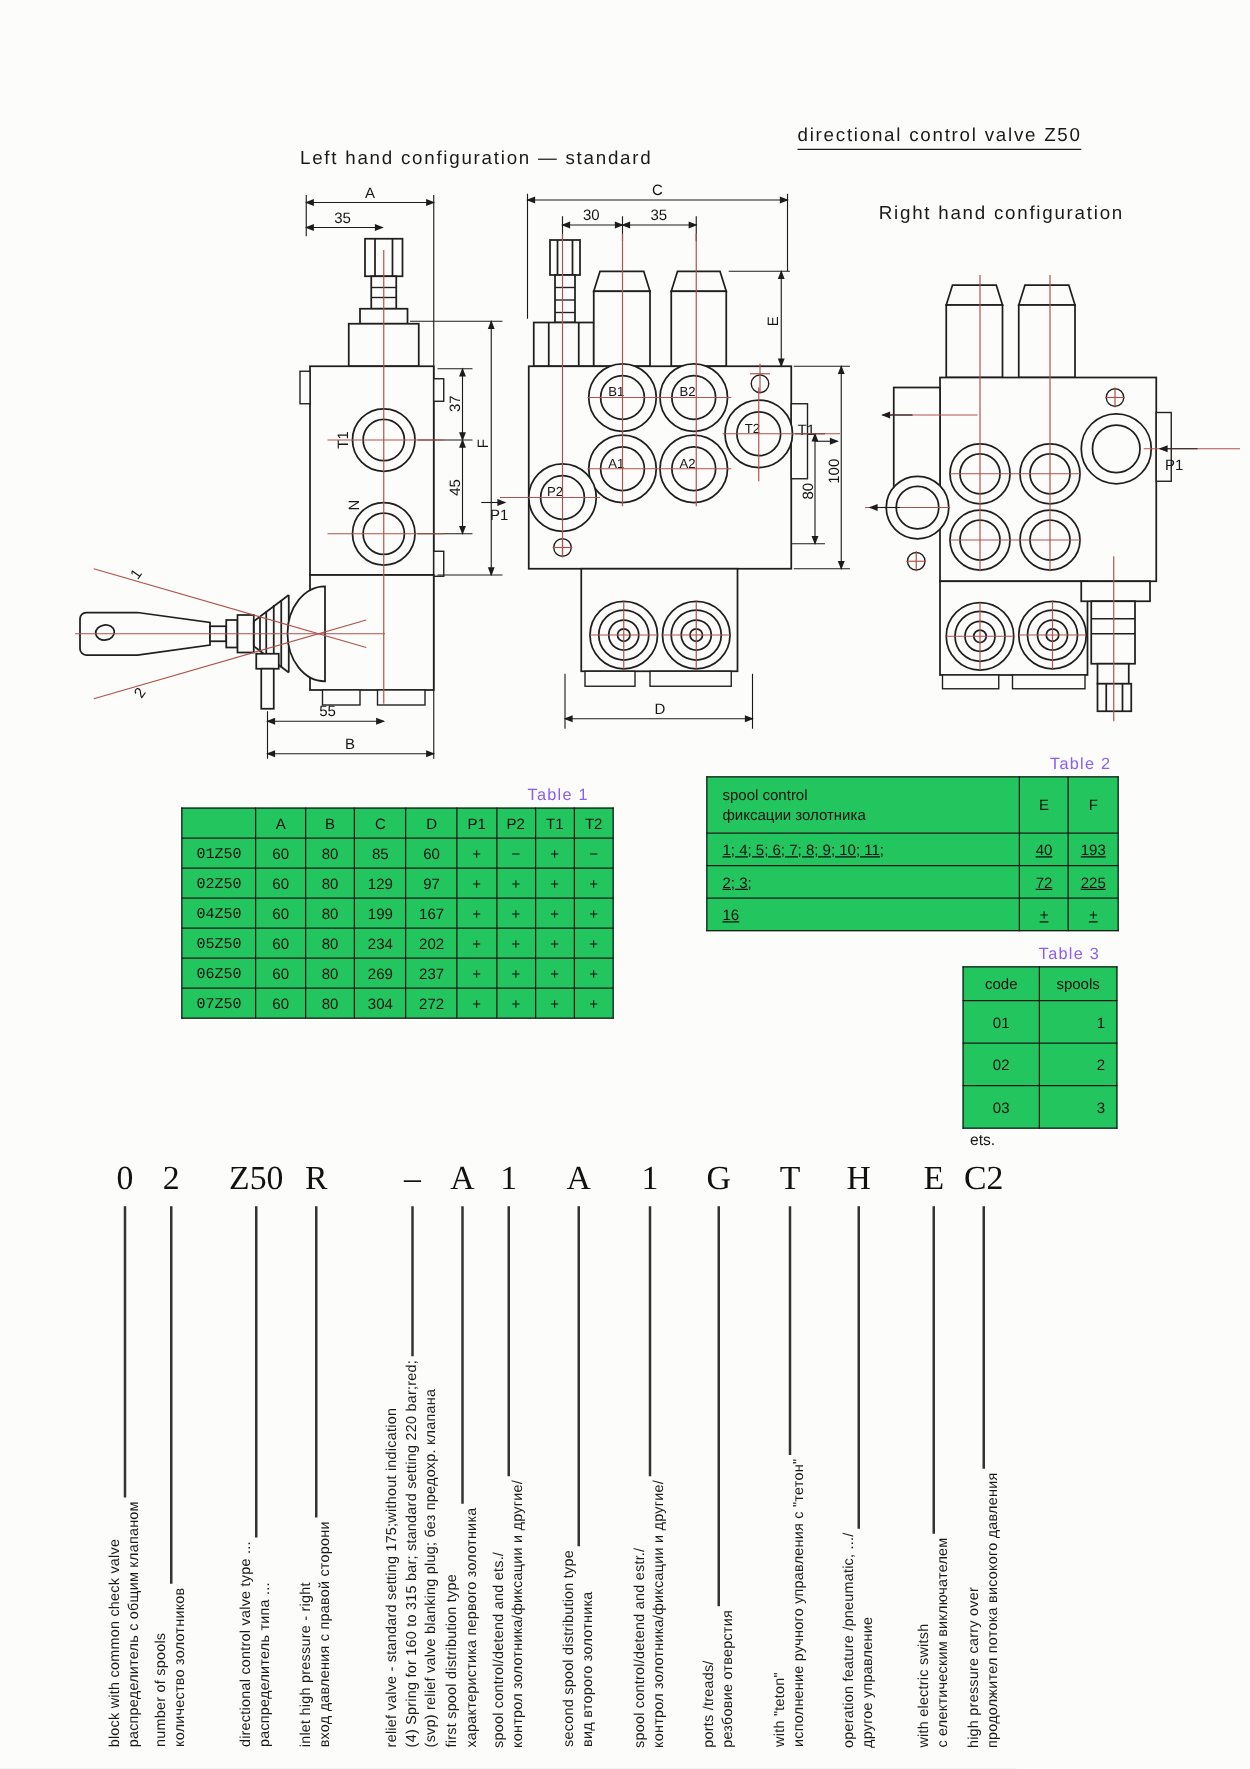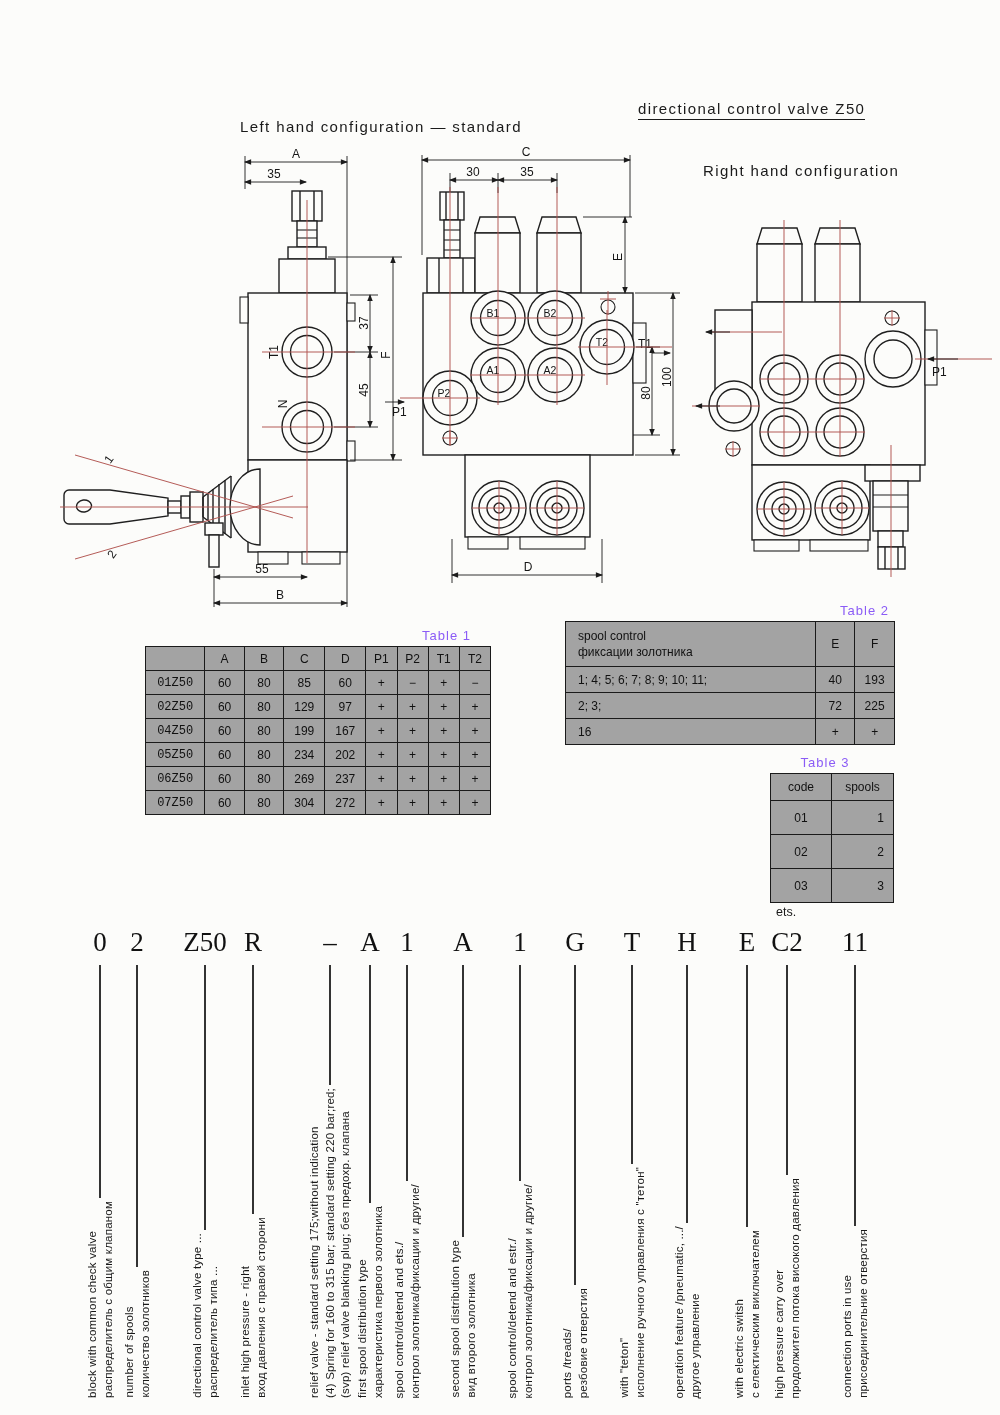--- a/index.html
+++ b/index.html
@@ -15,30 +15,30 @@
   .o{stroke:#1f1f1f;stroke-width:1.4;fill:none;}
   .of{stroke:#1f1f1f;stroke-width:1.4;fill:#fcfcfa;}
   .ot{stroke:#1f1f1f;stroke-width:1.1;fill:#fcfcfa;}
   .dim{stroke:#1c1c1c;stroke-width:0.9;fill:none;}
   .r{stroke:#b0524e;stroke-width:0.95;fill:none;}
   .dt{font-size:12px;}
   .pt{font-size:10.5px;}
   
   .twrap{position:absolute;}
   .ttitle{font-size:13px;letter-spacing:1px;margin-bottom:3px;color:#8b5cf6;}
-  table{border-collapse:collapse;background:#a3a3a3;}
+  table{border-collapse:collapse;background:#22c55e;}
   td,th{border:1.7px solid #1a1a1a;font-size:12px;font-weight:normal;
         text-align:center;padding:0 3px;color:#111;}
   #t1 td{height:23px;}
   #t1 .c0{width:57px;font-family:Liberation Mono, monospace;} #t1 .cv{width:38px;} #t1 .cs{width:27px;}
   #t2 .lab{width:252px;text-align:left;padding-left:12px;}
   #t2 .ef{width:34px;}
   #t2 th{height:44px;text-align:left;padding-left:12px;white-space:pre-line;line-height:16px;}
   #t2 th.ef{text-align:center;padding-left:3px;}
-  #t2 td{height:25px;}
+  #t2 td{height:25px;text-decoration:underline;}
   #t3 th{width:58px;height:26px;}
   #t3 td{height:33px;}
   #t3 td.sp{text-align:right;padding-right:9px;}
   .tfoot{font-size:12.5px;margin-top:2px;padding-left:6px;color:#1a1a1a;}
   
   #codes{position:absolute;left:0;top:926px;width:1000px;height:482px;}
   .seg{position:absolute;top:0;bottom:0;width:34px;display:flex;flex-direction:column;
        align-items:center;padding-bottom:10px;box-sizing:border-box;}
   .code{font-family:"Liberation Serif",serif;font-size:27px;font-weight:500;line-height:32px;
         white-space:nowrap;color:#111;}
@@ -438,21 +438,21 @@
           <tr>
           <td class="lab">16</td>
           <td class="ef">+</td>
           <td class="ef">+</td>
         </tr>
         </tbody>
     </table>
   </div>
 
   <div class="twrap" style="left:770px;top:755px;width:124px">
-    <div class="ttitle" style="text-align:center;padding-right:14px">Table 3</div>
+    <div class="ttitle" style="text-align:right;padding-right:14px">Table 3</div>
     <table id="t3">
       <thead>
         <tr>
           <th>code</th>
           <th>spools</th>
         </tr>
       </thead>
       <tbody>
 
       <tr>
@@ -552,21 +552,15 @@
       <div class="lead"></div>
       <div class="vtext">with electric switsh
 с електическим виключателем</div>
     </div>
       <div class="seg">
       <span class="code">C2</span>
       <div class="lead"></div>
       <div class="vtext">high pressure carry over
 продолжител потока високого давления</div>
     </div>
-      <div class="seg">
-      <span class="code">11</span>
-      <div class="lead"></div>
-      <div class="vtext">connection ports in use
-присоединительние отверстия</div>
-    </div>
     </div>
 
 </div>
 
 </body></html>

